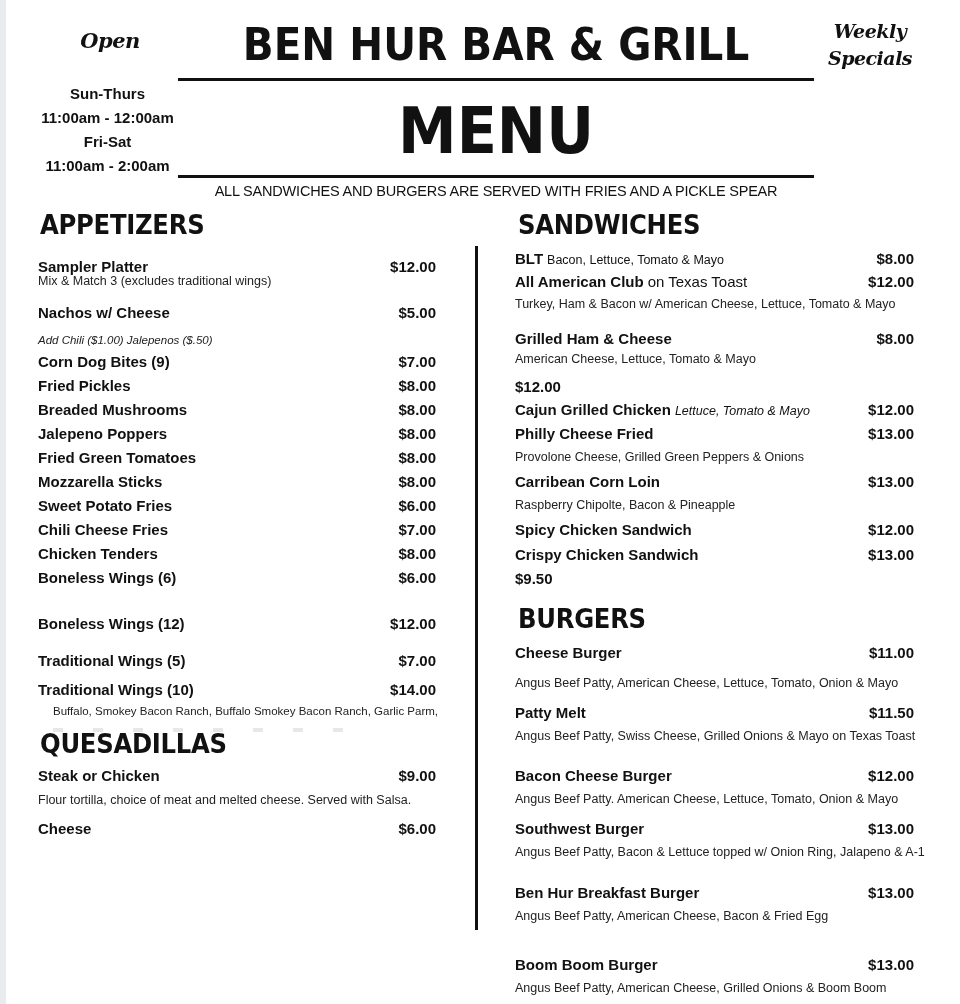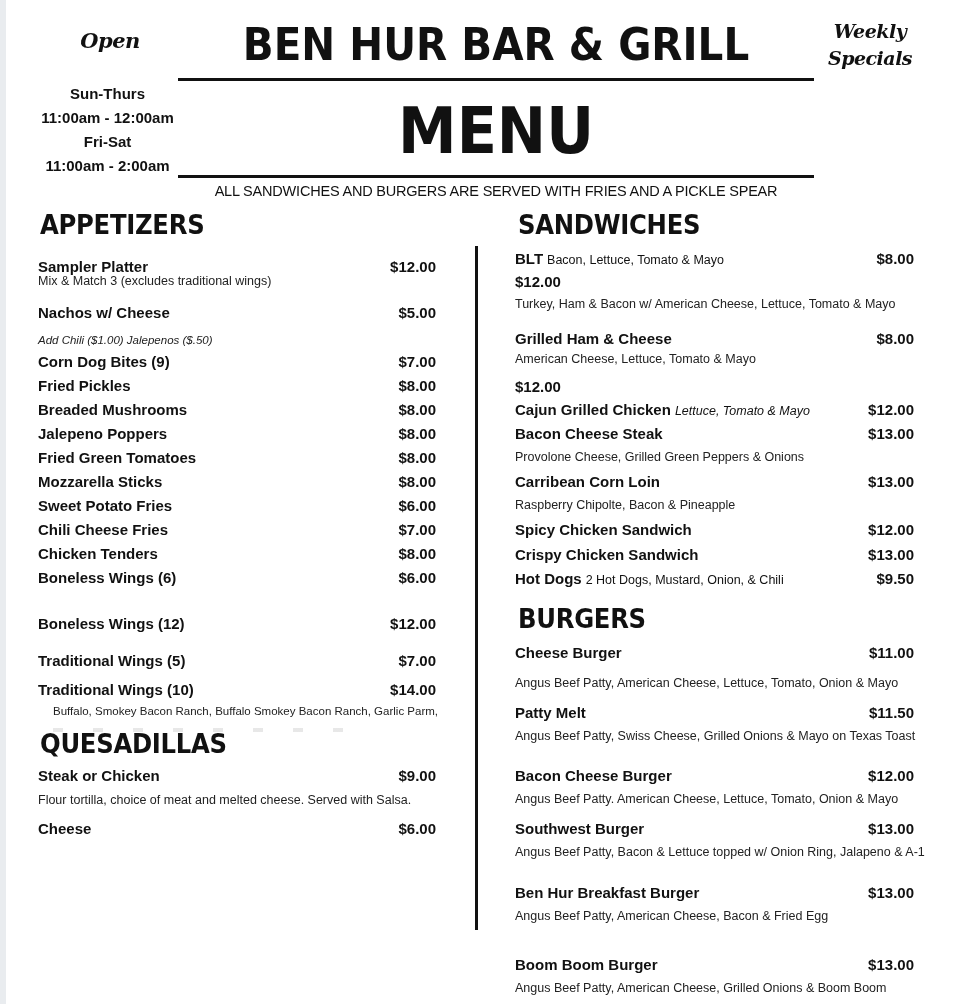--- a/index.html
+++ b/index.html
@@ -164,59 +164,59 @@
 </div>
 
 <div class="col right" style="top:0;">
   <div class="section-title" style="top:209px; left:3px;">SANDWICHES</div>
 
   <div class="item" style="top:250px;">
     <span class="name"><span>BLT</span><span class="inline">Bacon, Lettuce, Tomato &amp; Mayo</span></span>
     <span class="price">$8.00</span>
   </div>
   <div class="item" style="top:273px;">
+    <span class="name"><span>All American Club</span><span class="inline big">on Texas Toast</span></span>
     <span class="price">$12.00</span>
   </div>
   <div class="desc" style="top:297px;">Turkey, Ham &amp; Bacon w/ American Cheese, Lettuce, Tomato &amp; Mayo</div>
 
   <div class="item" style="top:330px;">
     <span class="name">Grilled Ham &amp; Cheese</span>
     <span class="price">$8.00</span>
   </div>
   <div class="desc" style="top:352px;">American Cheese, Lettuce, Tomato &amp; Mayo</div>
 
   <div class="item" style="top:378px;">
     <span class="price">$12.00</span>
   </div>
   <div class="item" style="top:401px;gap:32px;">
     <span class="name"><span>Cajun Grilled Chicken</span><span class="inline it">Lettuce, Tomato &amp; Mayo</span></span>
     <span class="price">$12.00</span>
   </div>
   <div class="item" style="top:425px;">
-    <span class="name">Bacon Cheese Steak</span>
+    <span class="name">Philly Cheese Fried</span>
     <span class="price">$13.00</span>
   </div>
   <div class="desc" style="top:450px;">Provolone Cheese, Grilled Green Peppers &amp; Onions</div>
 
   <div class="item" style="top:473px;">
     <span class="name">Carribean Corn Loin</span>
     <span class="price">$13.00</span>
   </div>
   <div class="desc" style="top:498px;">Raspberry Chipolte, Bacon &amp; Pineapple</div>
 
   <div class="item" style="top:521px;">
     <span class="name">Spicy Chicken Sandwich</span>
     <span class="price">$12.00</span>
   </div>
   <div class="item" style="top:546px;">
     <span class="name">Crispy Chicken Sandwich</span>
     <span class="price">$13.00</span>
   </div>
   <div class="item" style="top:570px;">
-    <span class="name"><span>Hot Dogs</span><span class="inline">2 Hot Dogs, Mustard, Onion, &amp; Chili</span></span>
     <span class="price">$9.50</span>
   </div>
 
   <div class="section-title" style="top:603px; left:3px;">BURGERS</div>
 
   <div class="item" style="top:644px;">
     <span class="name">Cheese Burger</span>
     <span class="price">$11.00</span>
   </div>
   <div class="desc" style="top:676px;">Angus Beef Patty, American Cheese, Lettuce, Tomato, Onion &amp; Mayo</div>

